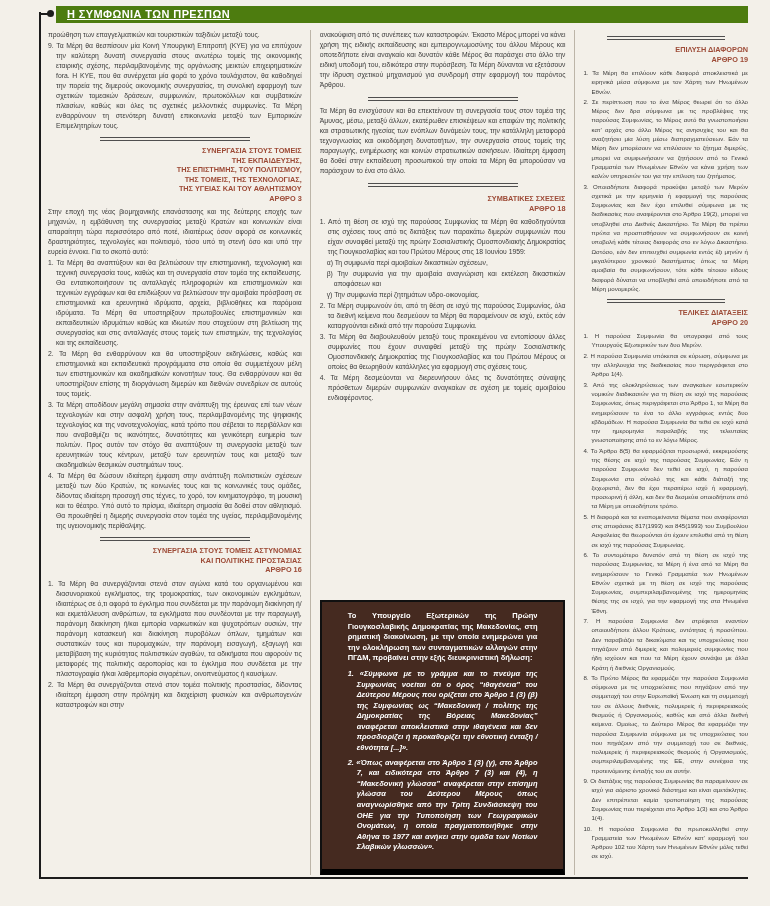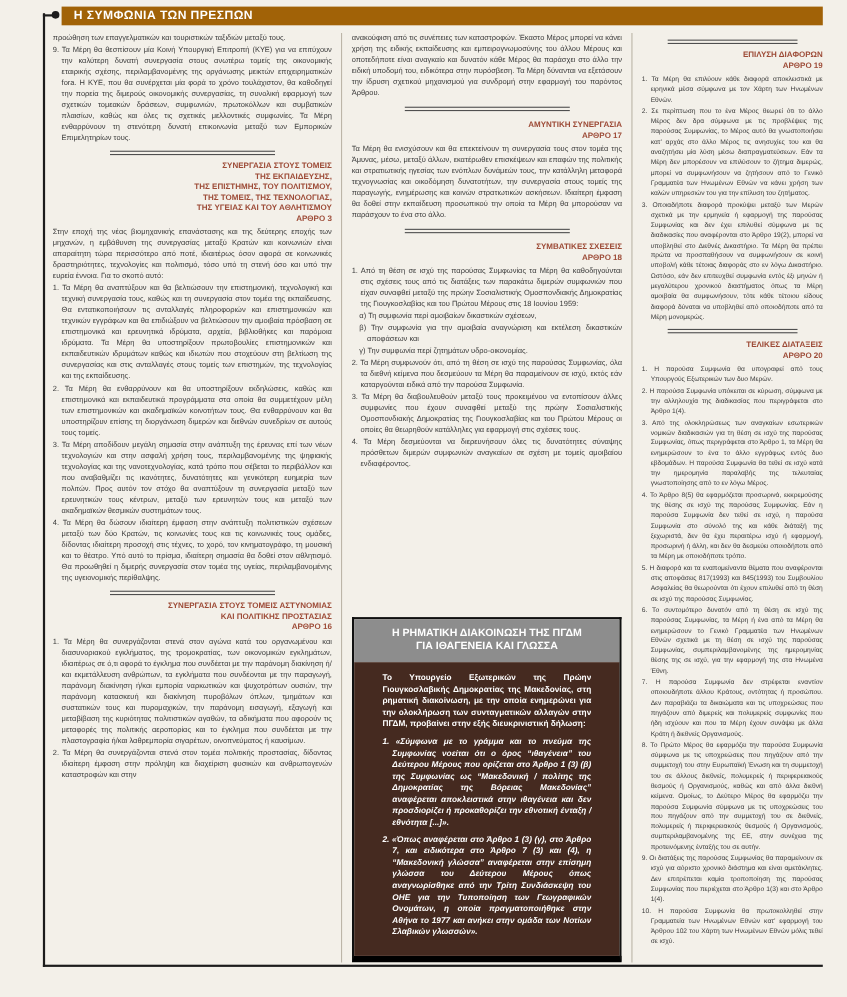--- a/index.html
+++ b/index.html
@@ -42,21 +42,21 @@
   .vbox-body .vp.it{font-style:italic;padding-left:9px;text-indent:-9px;margin-bottom:4px;}
 </style>
 </head>
 <body style="background: rgb(243, 240, 233);">
 
 <div class="frame-vline"></div>
 <div class="frame-hline"></div>
 <div class="frame-tick"></div>
 <div class="frame-bullet"></div>
 
-<div class="titlebar" style="background: #a16207;">Η ΣΥΜΦΩΝΙΑ ΤΩΝ ΠΡΕΣΠΩΝ</div>
+<div class="titlebar" style="background: #4d7c0f; text-decoration: underline;">Η ΣΥΜΦΩΝΙΑ ΤΩΝ ΠΡΕΣΠΩΝ</div>
 
 <div class="content">
   <div class="col col-1">
       <p class="body-p">προώθηση των επαγγελματικών και τουριστικών ταξιδιών μεταξύ τους.</p>
       <p class="body-p li">9. Τα Μέρη θα θεσπίσουν μία Κοινή Υπουργική Επιτροπή (ΚΥΕ) για να επιτύχουν την καλύτερη δυνατή συνεργασία στους ανωτέρω τομείς της οικονομικής εταιρικής σχέσης, περιλαμβανομένης της οργάνωσης μεικτών επιχειρηματικών fora. Η ΚΥΕ, που θα συνέρχεται μία φορά το χρόνο τουλάχιστον, θα καθοδηγεί την πορεία της διμερούς οικονομικής συνεργασίας, τη συνολική εφαρμογή των σχετικών τομεακών δράσεων, συμφωνιών, πρωτοκόλλων και συμβατικών πλαισίων, καθώς και όλες τις σχετικές μελλοντικές συμφωνίες. Τα Μέρη ενθαρρύνουν τη στενότερη δυνατή επικοινωνία μεταξύ των Εμπορικών Επιμελητηρίων τους.</p>
       <div class="divider"></div>
       <div class="heading">
         <div>ΣΥΝΕΡΓΑΣΙΑ ΣΤΟΥΣ ΤΟΜΕΙΣ</div>
         <div>ΤΗΣ ΕΚΠΑΙΔΕΥΣΗΣ,</div>
         <div>ΤΗΣ ΕΠΙΣΤΗΜΗΣ, ΤΟΥ ΠΟΛΙΤΙΣΜΟΥ,</div>
@@ -75,42 +75,34 @@
         <div>ΚΑΙ ΠΟΛΙΤΙΚΗΣ ΠΡΟΣΤΑΣΙΑΣ</div>
         <div>ΑΡΘΡΟ 16</div>
       </div>
       <p class="body-p li">1. Τα Μέρη θα συνεργάζονται στενά στον αγώνα κατά του οργανωμένου και διασυνοριακού εγκλήματος, της τρομοκρατίας, των οικονομικών εγκλημάτων, ιδιαιτέρως σε ό,τι αφορά το έγκλημα που συνδέεται με την παράνομη διακίνηση ή/ και εκμετάλλευση ανθρώπων, τα εγκλήματα που συνδέονται με την παραγωγή, παράνομη διακίνηση ή/και εμπορία ναρκωτικών και ψυχοτρόπων ουσιών, την παράνομη κατασκευή και διακίνηση πυροβόλων όπλων, τμημάτων και συστατικών τους και πυρομαχικών, την παράνομη εισαγωγή, εξαγωγή και μεταβίβαση της κυριότητας πολιτιστικών αγαθών, τα αδικήματα που αφορούν τις μεταφορές της πολιτικής αεροπορίας και το έγκλημα που συνδέεται με την πλαστογραφία ή/και λαθρεμπορία σιγαρέτων, οινοπνεύματος ή καυσίμων.</p>
       <p class="body-p li">2. Τα Μέρη θα συνεργάζονται στενά στον τομέα πολιτικής προστασίας, δίδοντας ιδιαίτερη έμφαση στην πρόληψη και διαχείριση φυσικών και ανθρωπογενών καταστροφών και στην</p>
     </div>
   <div class="colrule"></div>
   <div class="col col-2">
       <p class="body-p">ανακούφιση από τις συνέπειες των καταστροφών. Έκαστο Μέρος μπορεί να κάνει χρήση της ειδικής εκπαίδευσης και εμπειρογνωμοσύνης του άλλου Μέρους και οποτεδήποτε είναι αναγκαίο και δυνατόν κάθε Μέρος θα παράσχει στο άλλο την ειδική υποδομή του, ειδικότερα στην πυρόσβεση. Τα Μέρη δύνανται να εξετάσουν την ίδρυση σχετικού μηχανισμού για συνδρομή στην εφαρμογή του παρόντος Άρθρου.</p>
       <div class="divider"></div>
-      <div class="heading">
-        <div>ΑΜΥΝΤΙΚΗ ΣΥΝΕΡΓΑΣΙΑ</div>
-        <div>ΑΡΘΡΟ 17</div>
-      </div>
       <p class="body-p">Τα Μέρη θα ενισχύσουν και θα επεκτείνουν τη συνεργασία τους στον τομέα της Άμυνας, μέσω, μεταξύ άλλων, εκατέρωθεν επισκέψεων και επαφών της πολιτικής και στρατιωτικής ηγεσίας των ενόπλων δυνάμεών τους, την κατάλληλη μεταφορά τεχνογνωσίας και οικοδόμηση δυνατοτήτων, την συνεργασία στους τομείς της παραγωγής, ενημέρωσης και κοινών στρατιωτικών ασκήσεων. Ιδιαίτερη έμφαση θα δοθεί στην εκπαίδευση προσωπικού την οποία τα Μέρη θα μπορούσαν να παράσχουν το ένα στο άλλο.</p>
       <div class="divider"></div>
       <div class="heading">
         <div>ΣΥΜΒΑΤΙΚΕΣ ΣΧΕΣΕΙΣ</div>
         <div>ΑΡΘΡΟ 18</div>
       </div>
       <p class="body-p li">1. Από τη θέση σε ισχύ της παρούσας Συμφωνίας τα Μέρη θα καθοδηγούνται στις σχέσεις τους από τις διατάξεις των παρακάτω διμερών συμφωνιών που είχαν συναφθεί μεταξύ της πρώην Σοσιαλιστικής Ομοσπονδιακής Δημοκρατίας της Γιουγκοσλαβίας και του Πρώτου Μέρους στις 18 Ιουνίου 1959:</p>
       <p class="body-p sub">α) Τη συμφωνία περί αμοιβαίων δικαστικών σχέσεων,</p>
       <p class="body-p sub">β) Την συμφωνία για την αμοιβαία αναγνώριση και εκτέλεση δικαστικών αποφάσεων και</p>
       <p class="body-p sub">γ) Την συμφωνία περί ζητημάτων υδρο-οικονομίας.</p>
       <p class="body-p li">2. Τα Μέρη συμφωνούν ότι, από τη θέση σε ισχύ της παρούσας Συμφωνίας, όλα τα διεθνή κείμενα που δεσμεύουν τα Μέρη θα παραμείνουν σε ισχύ, εκτός εάν καταργούνται ειδικά από την παρούσα Συμφωνία.</p>
       <p class="body-p li">3. Τα Μέρη θα διαβουλευθούν μεταξύ τους προκειμένου να εντοπίσουν άλλες συμφωνίες που έχουν συναφθεί μεταξύ της πρώην Σοσιαλιστικής Ομοσπονδιακής Δημοκρατίας της Γιουγκοσλαβίας και του Πρώτου Μέρους οι οποίες θα θεωρηθούν κατάλληλες για εφαρμογή στις σχέσεις τους.</p>
       <p class="body-p li">4. Τα Μέρη δεσμεύονται να διερευνήσουν όλες τις δυνατότητες σύναψης πρόσθετων διμερών συμφωνιών αναγκαίων σε σχέση με τομείς αμοιβαίου ενδιαφέροντος.</p>
       <div class="vbox">
-        <div class="vbox-title">
-          <div>Η ΡΗΜΑΤΙΚΗ ΔΙΑΚΟΙΝΩΣΗ ΤΗΣ ΠΓΔΜ</div>
-          <div>ΓΙΑ ΙΘΑΓΕΝΕΙΑ ΚΑΙ ΓΛΩΣΣΑ</div>
-        </div>
         <div class="vbox-body">
           <p class="vp">Το Υπουργείο Εξωτερικών της Πρώην Γιουγκοσλαβικής Δημοκρατίας της Μακεδονίας, στη ρηματική διακοίνωση, με την οποία ενημερώνει για την ολοκλήρωση των συνταγματικών αλλαγών στην ΠΓΔΜ, προβαίνει στην εξής διευκρινιστική δήλωση:</p>
           <p class="vp it">1. «Σύμφωνα με το γράμμα και το πνεύμα της Συμφωνίας νοείται ότι ο όρος “ιθαγένεια” του Δεύτερου Μέρους που ορίζεται στο Άρθρο 1 (3) (β) της Συμφωνίας ως “Μακεδονική / πολίτης της Δημοκρατίας της Βόρειας Μακεδονίας” αναφέρεται αποκλειστικά στην ιθαγένεια και δεν προσδιορίζει ή προκαθορίζει την εθνοτική ένταξη / εθνότητα [...]».</p>
           <p class="vp it">2. «Όπως αναφέρεται στο Άρθρο 1 (3) (γ), στο Άρθρο 7, και ειδικότερα στο Άρθρο 7 (3) και (4), η “Μακεδονική γλώσσα” αναφέρεται στην επίσημη γλώσσα του Δεύτερου Μέρους όπως αναγνωρίσθηκε από την Τρίτη Συνδιάσκεψη του ΟΗΕ για την Τυποποίηση των Γεωγραφικών Ονομάτων, η οποία πραγματοποιήθηκε στην Αθήνα το 1977 και ανήκει στην ομάδα των Νοτίων Σλαβικών γλωσσών».</p>
         </div>
       </div>
     </div>
   <div class="colrule"></div>
   <div class="col col-3">
       <div class="divider"></div>

